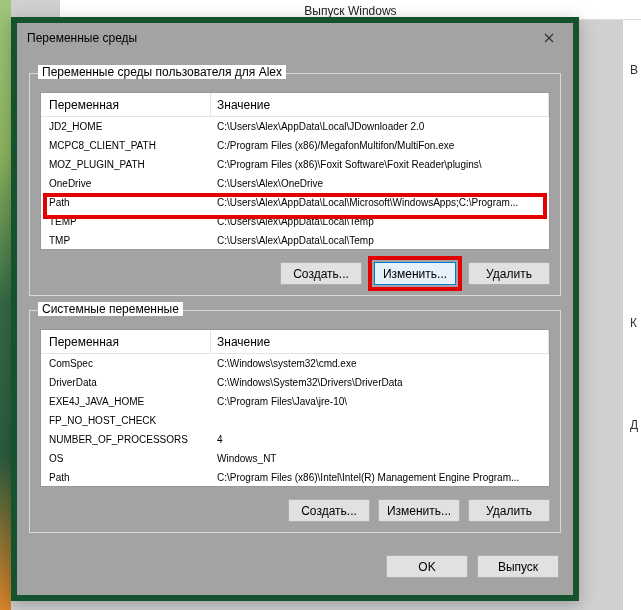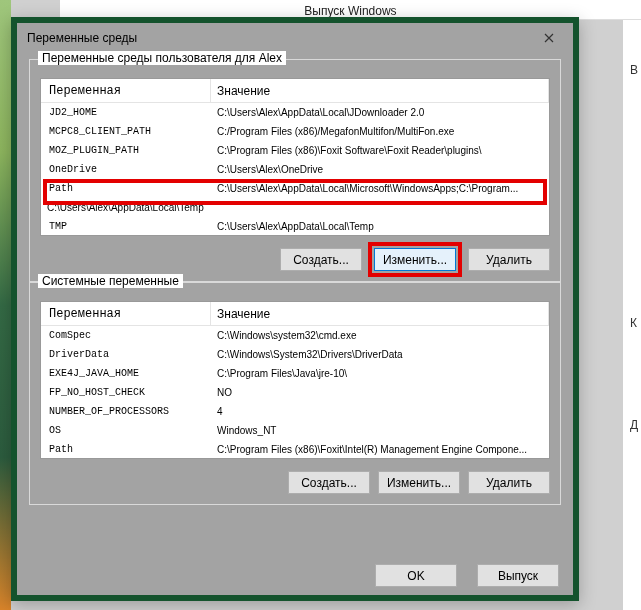--- a/index.html
+++ b/index.html
@@ -71,20 +71,21 @@
     font-size: 14px;
     font-family: sans-serif;
   }
   .dialog-body {
     padding: 6px 12px 12px 12px;
   }
   .group {
     border: 1px solid #d9d9d9;
     position: relative;
     padding: 18px 10px 10px 10px;
+    margin-top: 14px;
   }
   .group-label {
     position: absolute;
     top: -9px;
     left: 8px;
     background: #fff;
     padding: 0 4px;
     font-size: 12px;
   }
   .table-wrap {
@@ -94,21 +95,21 @@
     position: relative;
     background: #fff;
   }
   .table-head {
     display: flex;
     background: #fff;
     border-bottom: 1px solid #e4e4e4;
     height: 24px;
     align-items: center;
   }
-  .col1 { width: 170px; padding-left: 8px; font-family: Liberation Mono, monospace; }
+  .col1 { width: 170px; padding-left: 8px; }
   .col2 { flex: 1; padding-left: 6px; white-space: nowrap; overflow: hidden; }
   .table-head .col1,
   .table-head .col2 {
     border-right: 1px solid #e4e4e4;
     height: 100%;
     display: flex;
     align-items: center;
     font-weight: 400;
   }
   .table-body {
@@ -154,24 +155,24 @@
     background: #e5f1fb;
   }
   .highlight-edit-wrap {
     border: 4px solid #e30000;
     display: inline-flex;
     padding: 2px;
     margin: -6px -2px;
   }
   .dialog-footer {
     position: absolute;
-    bottom: 8px;
+    bottom: 17px;
     right: 14px;
     display: flex;
-    gap: 20px;
+    gap: 9px;
   }
   ::-webkit-scrollbar { width: 17px; }
   ::-webkit-scrollbar-track { background: #f0f0f0; }
   ::-webkit-scrollbar-thumb { background: #c2c2c2; border: 1px solid #a8a8a8; }
   ::-webkit-scrollbar-button {
     background: #f0f0f0;
     height: 17px;
     display: block;
     border: 1px solid #ddd;
   }
@@ -222,20 +223,21 @@
             </div>
           <div class="row">
               <div class="col1">OneDrive</div>
               <div class="col2">C:\Users\Alex\OneDrive</div>
             </div>
           <div class="row">
               <div class="col1">Path</div>
               <div class="col2">C:\Users\Alex\AppData\Local\Microsoft\WindowsApps;C:\Program...</div>
             </div>
           <div class="row">
+              <div class="col1">TEMP</div>
               <div class="col2">C:\Users\Alex\AppData\Local\Temp</div>
             </div>
           <div class="row">
               <div class="col1">TMP</div>
               <div class="col2">C:\Users\Alex\AppData\Local\Temp</div>
             </div>
         </div>
         <div class="row-highlight-red"></div>
       </div>
 
@@ -264,33 +266,32 @@
           <div class="row">
               <div class="col1">DriverData</div>
               <div class="col2">C:\Windows\System32\Drivers\DriverData</div>
             </div>
           <div class="row">
               <div class="col1">EXE4J_JAVA_HOME</div>
               <div class="col2">C:\Program Files\Java\jre-10\</div>
             </div>
           <div class="row">
               <div class="col1">FP_NO_HOST_CHECK</div>
-              <div class="col2">NO</div>
             </div>
           <div class="row">
               <div class="col1">NUMBER_OF_PROCESSORS</div>
               <div class="col2">4</div>
             </div>
           <div class="row">
               <div class="col1">OS</div>
               <div class="col2">Windows_NT</div>
             </div>
           <div class="row">
               <div class="col1">Path</div>
-              <div class="col2">C:\Program Files (x86)\Foxit\Intel(R) Management Engine Compone...</div>
+              <div class="col2">C:\Program Files (x86)\Intel\Intel(R) Management Engine Program...</div>
             </div>
         </div>
       </div>
 
       <div class="btn-row">
         <button class="btn">Создать...</button>
         <button class="btn">Изменить...</button>
         <button class="btn">Удалить</button>
       </div>
     </div>

